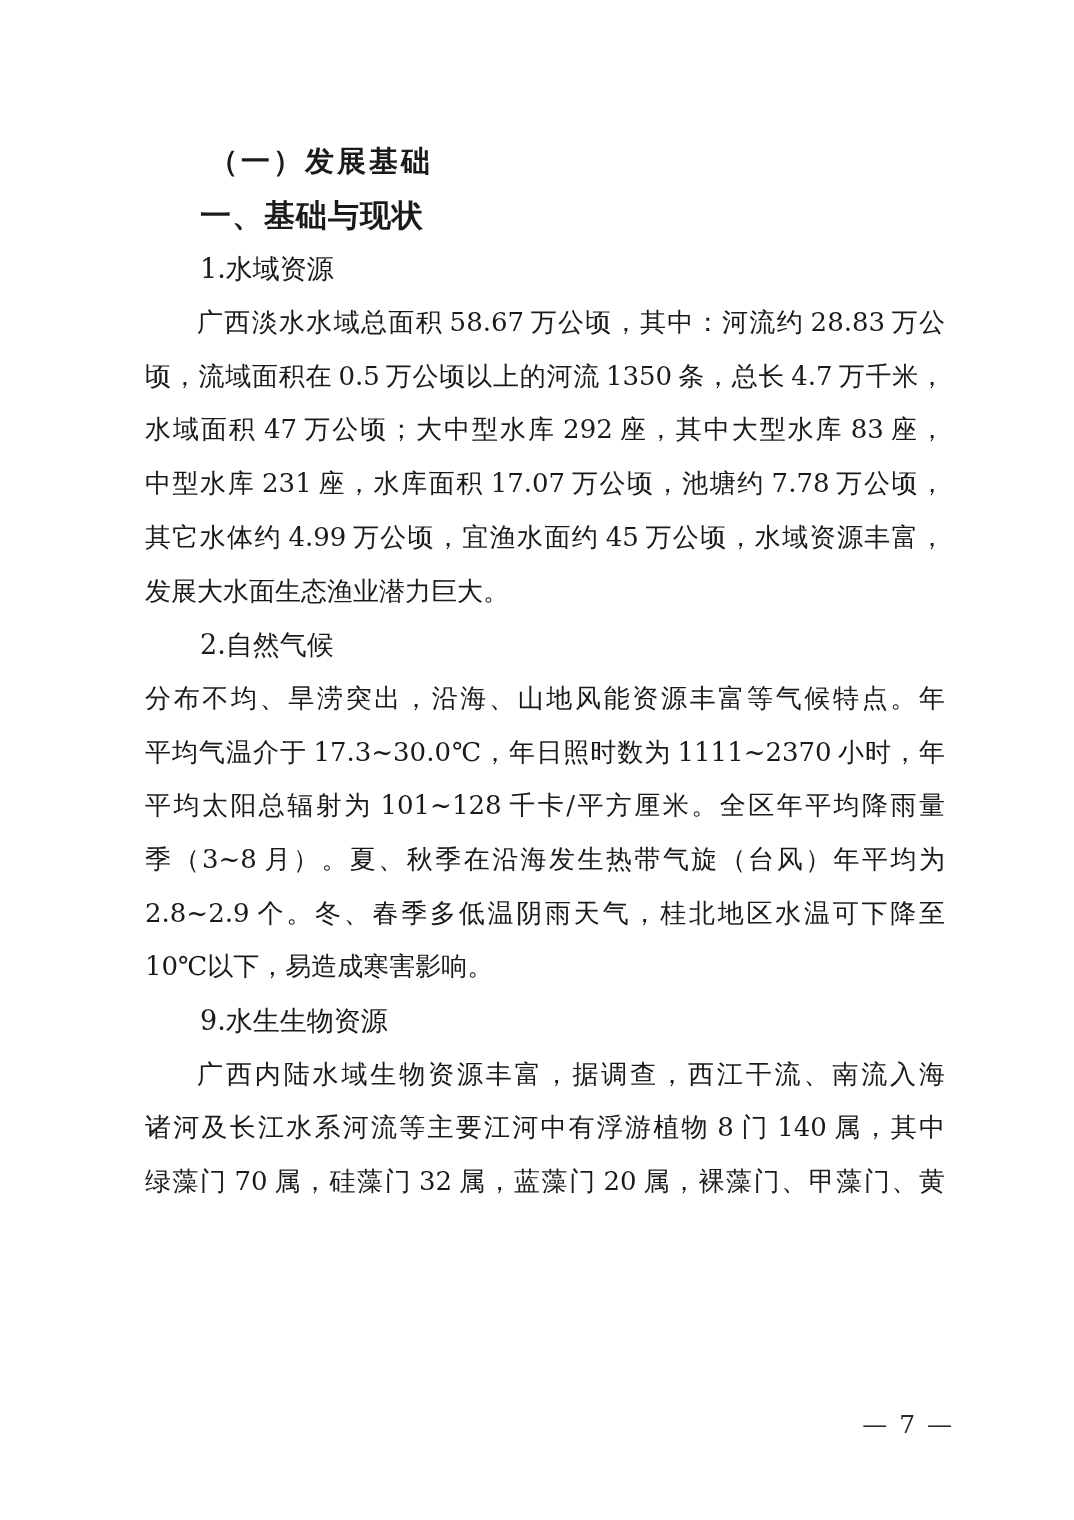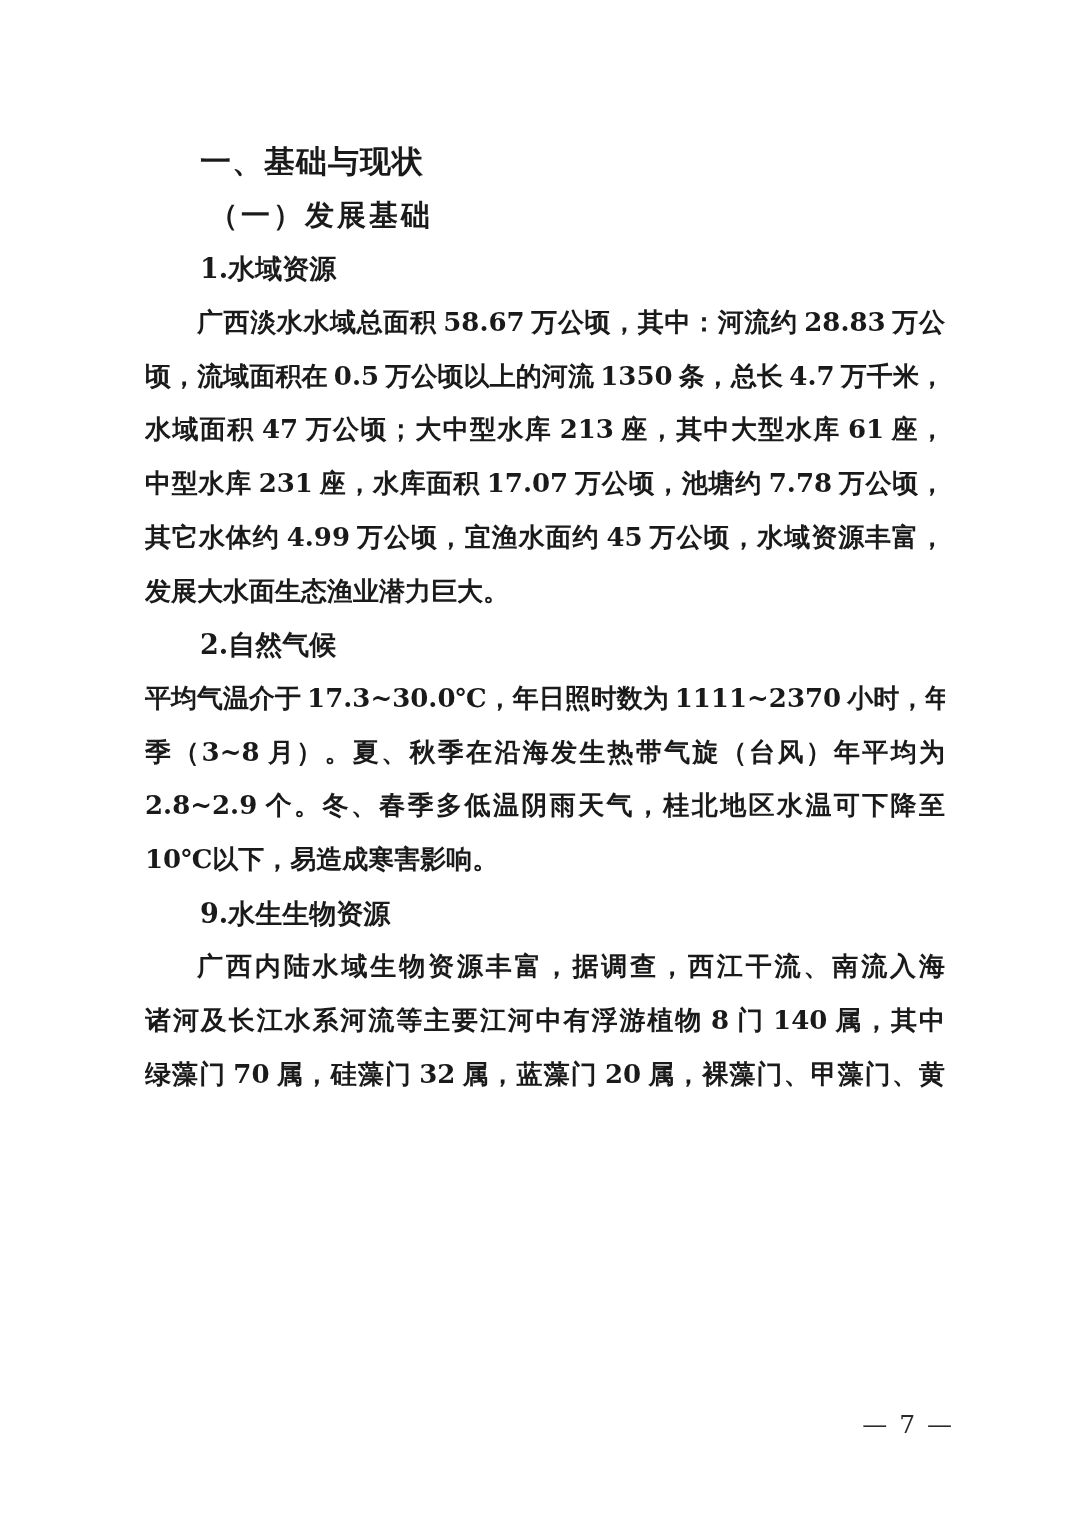--- a/index.html
+++ b/index.html
@@ -25,21 +25,20 @@
   }
   .line {
     height: 53.7px;
     line-height: 53.7px;
     font-size: 26px;
     word-spacing: -3px;
     text-align: justify;
     text-align-last: justify;
     overflow: hidden;
     white-space: nowrap;
-    font-weight: bold;
   }
   .line.indent { text-indent: 52px; }
   .line.end {
     text-align: left;
     text-align-last: left;
   }
   .h-main {
     font-family: "DejaVu Sans", "Liberation Sans", sans-serif;
     font-weight: bold;
     font-size: 31px;
@@ -73,33 +72,35 @@
     letter-spacing: 2px;
     text-align: right;
   }
 </style>
 </head>
 <body>
 
 <div class="page">
   <div class="content">
 
+    <div class="line h-sub">（一）发展基础</div>
     <div class="line h-main">一、基础与现状</div>
-    <div class="line h-sub">（一）发展基础</div>
 
     <div class="line h-num">1.水域资源</div>
     <div class="line indent">广西淡水水域总面积 58.67 万公顷，其中：河流约 28.83 万公</div>
     <div class="line">顷，流域面积在 0.5 万公顷以上的河流 1350 条，总长 4.7 万千米，</div>
-    <div class="line">水域面积 47 万公顷；大中型水库 213 座，其中大型水库 61 座，</div>
+    <div class="line">水域面积 47 万公顷；大中型水库 292 座，其中大型水库 83 座，</div>
     <div class="line">中型水库 231 座，水库面积 17.07 万公顷，池塘约 7.78 万公顷，</div>
     <div class="line">其它水体约 4.99 万公顷，宜渔水面约 45 万公顷，水域资源丰富，</div>
     <div class="line end">发展大水面生态渔业潜力巨大。</div>
 
     <div class="line h-num">2.自然气候</div>
+    <div class="line">分布不均、旱涝突出，沿海、山地风能资源丰富等气候特点。年</div>
     <div class="line">平均气温介于 17.3~30.0℃，年日照时数为 1111~2370 小时，年</div>
+    <div class="line">平均太阳总辐射为 101~128 千卡/平方厘米。全区年平均降雨量</div>
     <div class="line">季（3~8 月）。夏、秋季在沿海发生热带气旋（台风）年平均为</div>
     <div class="line">2.8~2.9 个。冬、春季多低温阴雨天气，桂北地区水温可下降至</div>
     <div class="line end">10℃以下，易造成寒害影响。</div>
 
     <div class="line h-num">9.水生生物资源</div>
     <div class="line indent">广西内陆水域生物资源丰富，据调查，西江干流、南流入海</div>
     <div class="line">诸河及长江水系河流等主要江河中有浮游植物 8 门 140 属，其中</div>
     <div class="line">绿藻门 70 属，硅藻门 32 属，蓝藻门 20 属，裸藻门、甲藻门、黄</div>
 
   </div>

